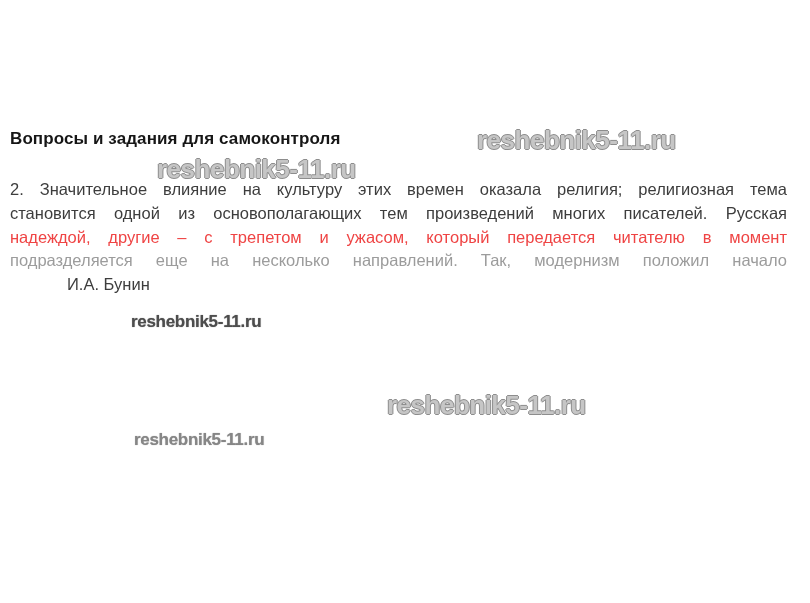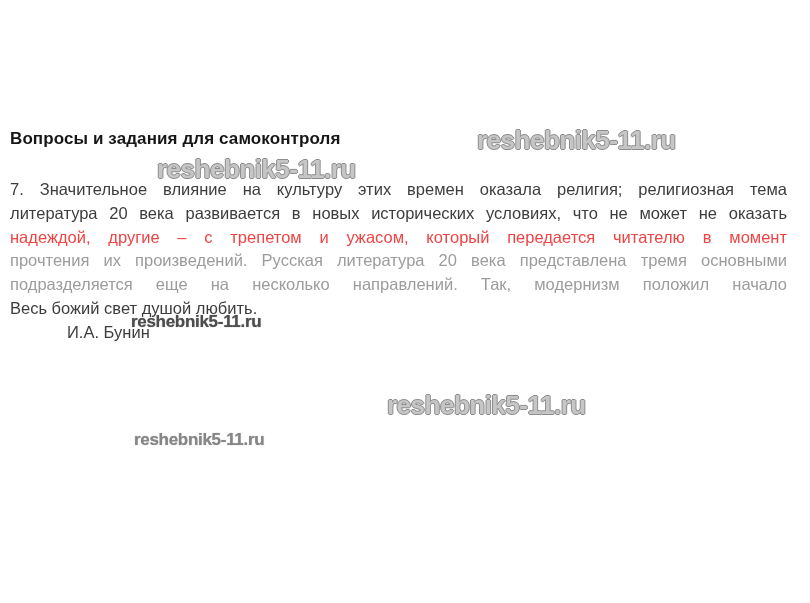--- a/index.html
+++ b/index.html
@@ -68,22 +68,20 @@
 
   <div class="heading">Вопросы и задания для самоконтроля</div>
 
   <div class="wm wm-large" style="left:477px; top:79px;">reshebnik5-11.ru</div>
   <div class="wm wm-large" style="left:157px; top:108px;">reshebnik5-11.ru</div>
   <div class="wm wm-small" style="left:131px; top:266px;">reshebnik5-11.ru</div>
   <div class="wm wm-large" style="left:387px; top:344px;">reshebnik5-11.ru</div>
   <div class="wm wm-small-light" style="left:134px; top:384px;">reshebnik5-11.ru</div>
 
   <div class="textblock">
-    <div class="line jl">7. Значительное влияние на культуру этих времен оказала религия; религиозная тема</div>
-    <div class="line jl">литература 20 века развивается в новых исторических условиях, что не может не оказать</div>
+    <div class="line jl">2. Значительное влияние на культуру этих времен оказала религия; религиозная тема</div>
+    <div class="line jl">становится одной из основополагающих тем произведений многих писателей. Русская</div>
     <div class="line jl dim">надеждой, другие – с трепетом и ужасом, который передается читателю в момент</div>
-    <div class="line jl faded">прочтения их произведений. Русская литература 20 века представлена тремя основными</div>
     <div class="line jl faded">подразделяется еще на несколько направлений. Так, модернизм положил начало</div>
-    <div class="line">Весь божий свет душой любить.</div>
     <div class="line author-line">И.А. Бунин</div>
   </div>
 
 </div>
 
 </body></html>

